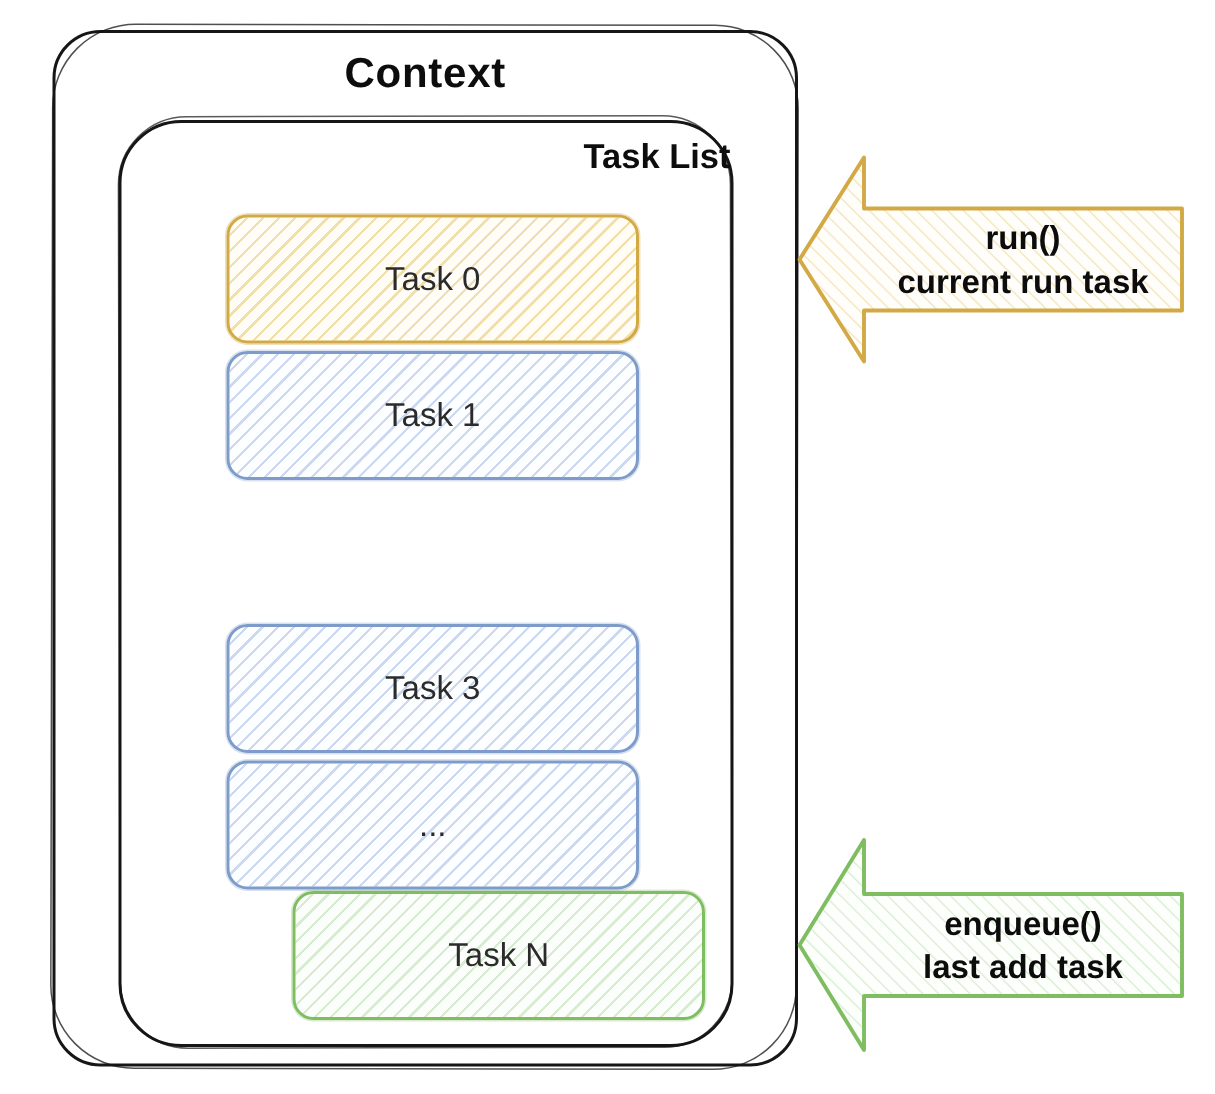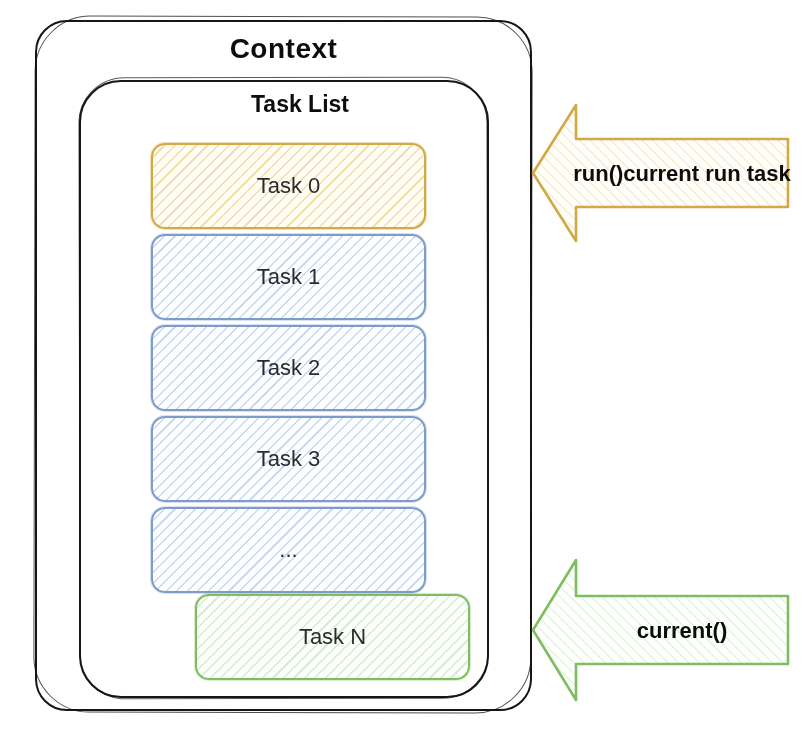--- a/index.html
+++ b/index.html
@@ -57,22 +57,22 @@
     content: "";
     position: absolute;
     inset: -5px -1px -3px -2px;
     border: 1.2px solid rgba(20,20,20,.7);
     border-radius: 46px;
     transform: rotate(-.12deg);
     pointer-events: none;
   }
   .tasklist-title {
     position: absolute;
-    left: 16px; top: 9px; width: 100%;
-    text-align: center;
+    left: 0; top: 9px; width: 100%;
+    text-align: right;
     font-size: 23px;
     font-weight: bold;
     color: #0d0d0d;
   }
 
   
   .task {
     position: absolute;
     left: 70px;
     width: 275px; height: 86px;
@@ -113,21 +113,21 @@
     position: absolute;
     width: 262px;
   }
   .arrow-run     { left: 530px; top: 102px; height: 142px; }
   .arrow-enqueue { left: 530px; top: 557px; height: 146px; }
   .arrow svg { position: absolute; inset: 0; width: 100%; height: 100%; }
   .arrow-text {
     position: absolute;
     left: 46px; top: 0; right: 4px; bottom: 0;
     display: flex;
-    flex-direction: row;
+    flex-direction: column;
     align-items: center;
     justify-content: center;
     font-size: 22px;
     font-weight: bold;
     line-height: 29px;
     color: #0c0c0c;
     text-align: center;
     white-space: nowrap;
   }
 </style>
@@ -140,23 +140,20 @@
     <div class="context-title">Context</div>
 
     <div class="tasklist-box">
       <div class="tasklist-title">Task List</div>
 
       <div class="task task-current t0">
         <span>Task 0</span>
       </div>
       <div class="task task-queued t1">
         <span>Task 1</span>
-      </div>
-      <div class="task task-queued t2">
-        <span>Task 2</span>
       </div>
       <div class="task task-queued t3">
         <span>Task 3</span>
       </div>
       <div class="task task-queued t4">
         <span>...</span>
       </div>
       <div class="task task-last t5">
         <span>Task N</span>
       </div>
@@ -183,17 +180,18 @@
     <svg viewBox="0 0 262 146">
       <defs>
         <pattern id="hatch-green" width="7.4" height="7.4" patternUnits="userSpaceOnUse" patternTransform="rotate(-45)">
           <rect width="7.4" height="7.4" fill="#fdfffd"></rect>
           <line x1="0" y1="0" x2="0" y2="7.4" stroke="#d9edd2" stroke-width="1.8"></line>
         </pattern>
       </defs>
       <polygon points="3,73 46,3 46,39 258,39 258,107 46,107 46,143" fill="url(#hatch-green)" stroke="#7fbd61" stroke-width="2.6" stroke-linejoin="round"></polygon>
     </svg>
     <div class="arrow-text">
-      <span>current()</span>
+      <span>enqueue()</span>
+      <span>last add task</span>
     </div>
   </div>
 
 </div>
 
 </body></html>

